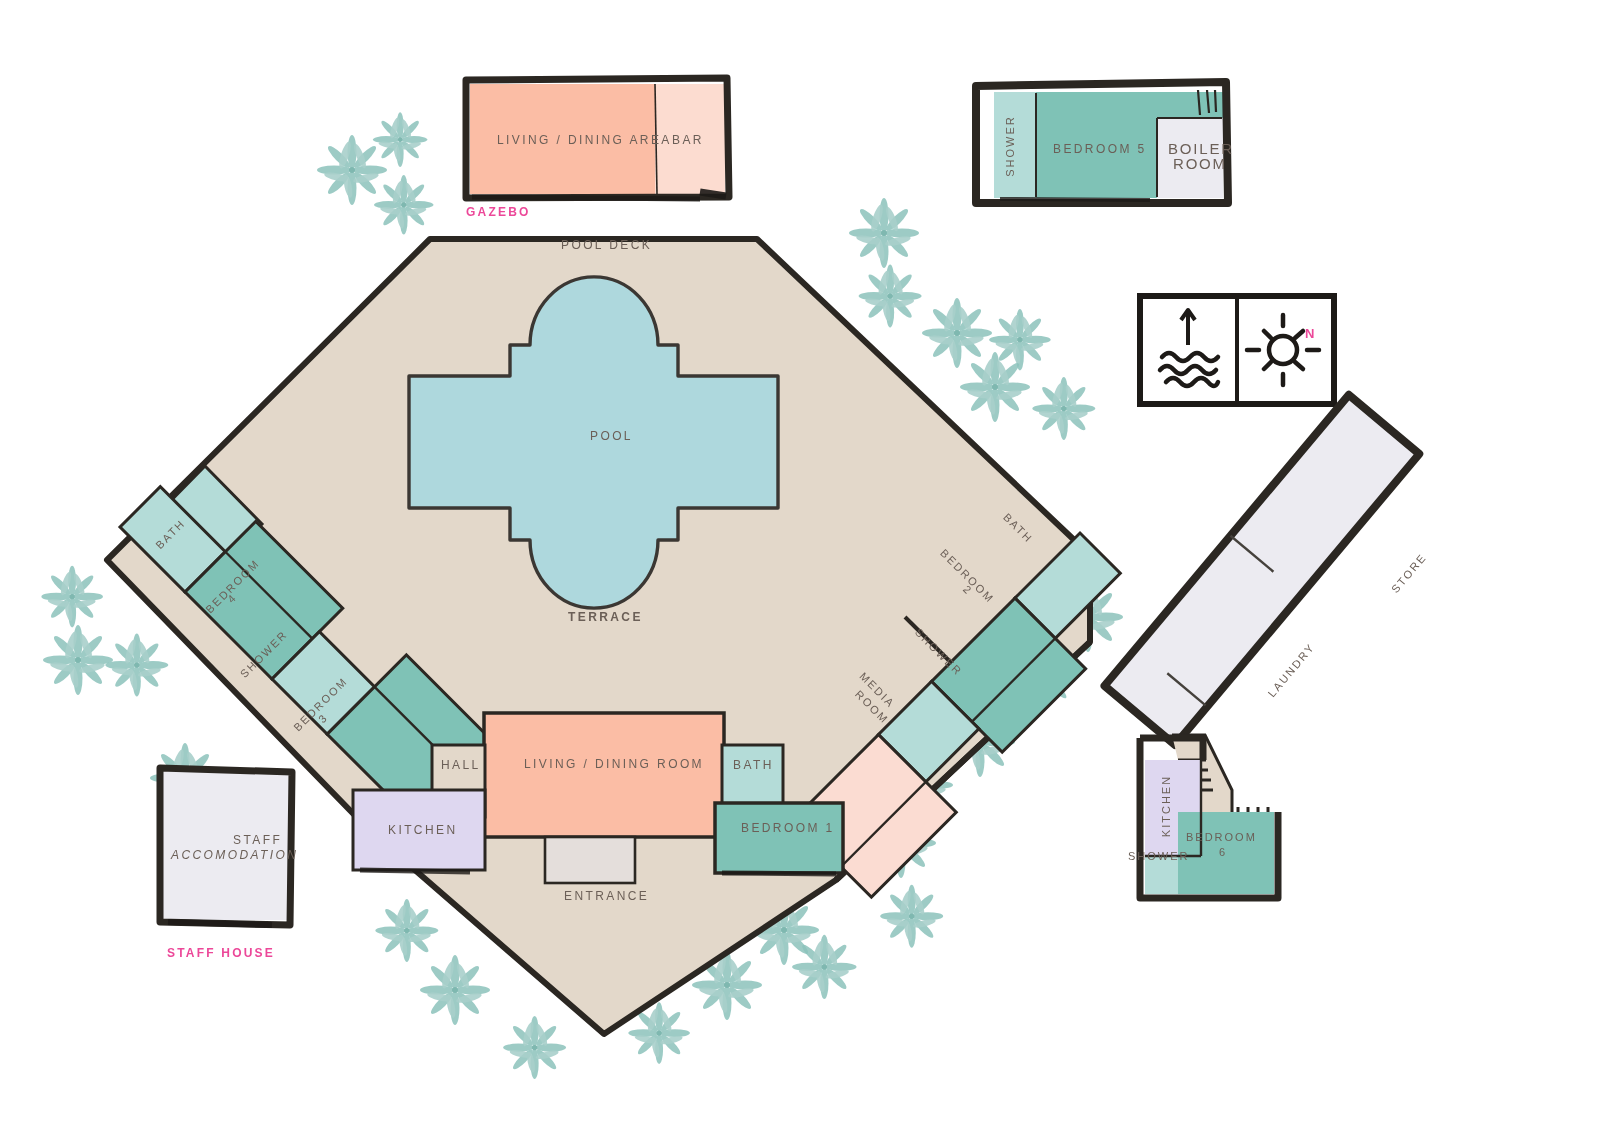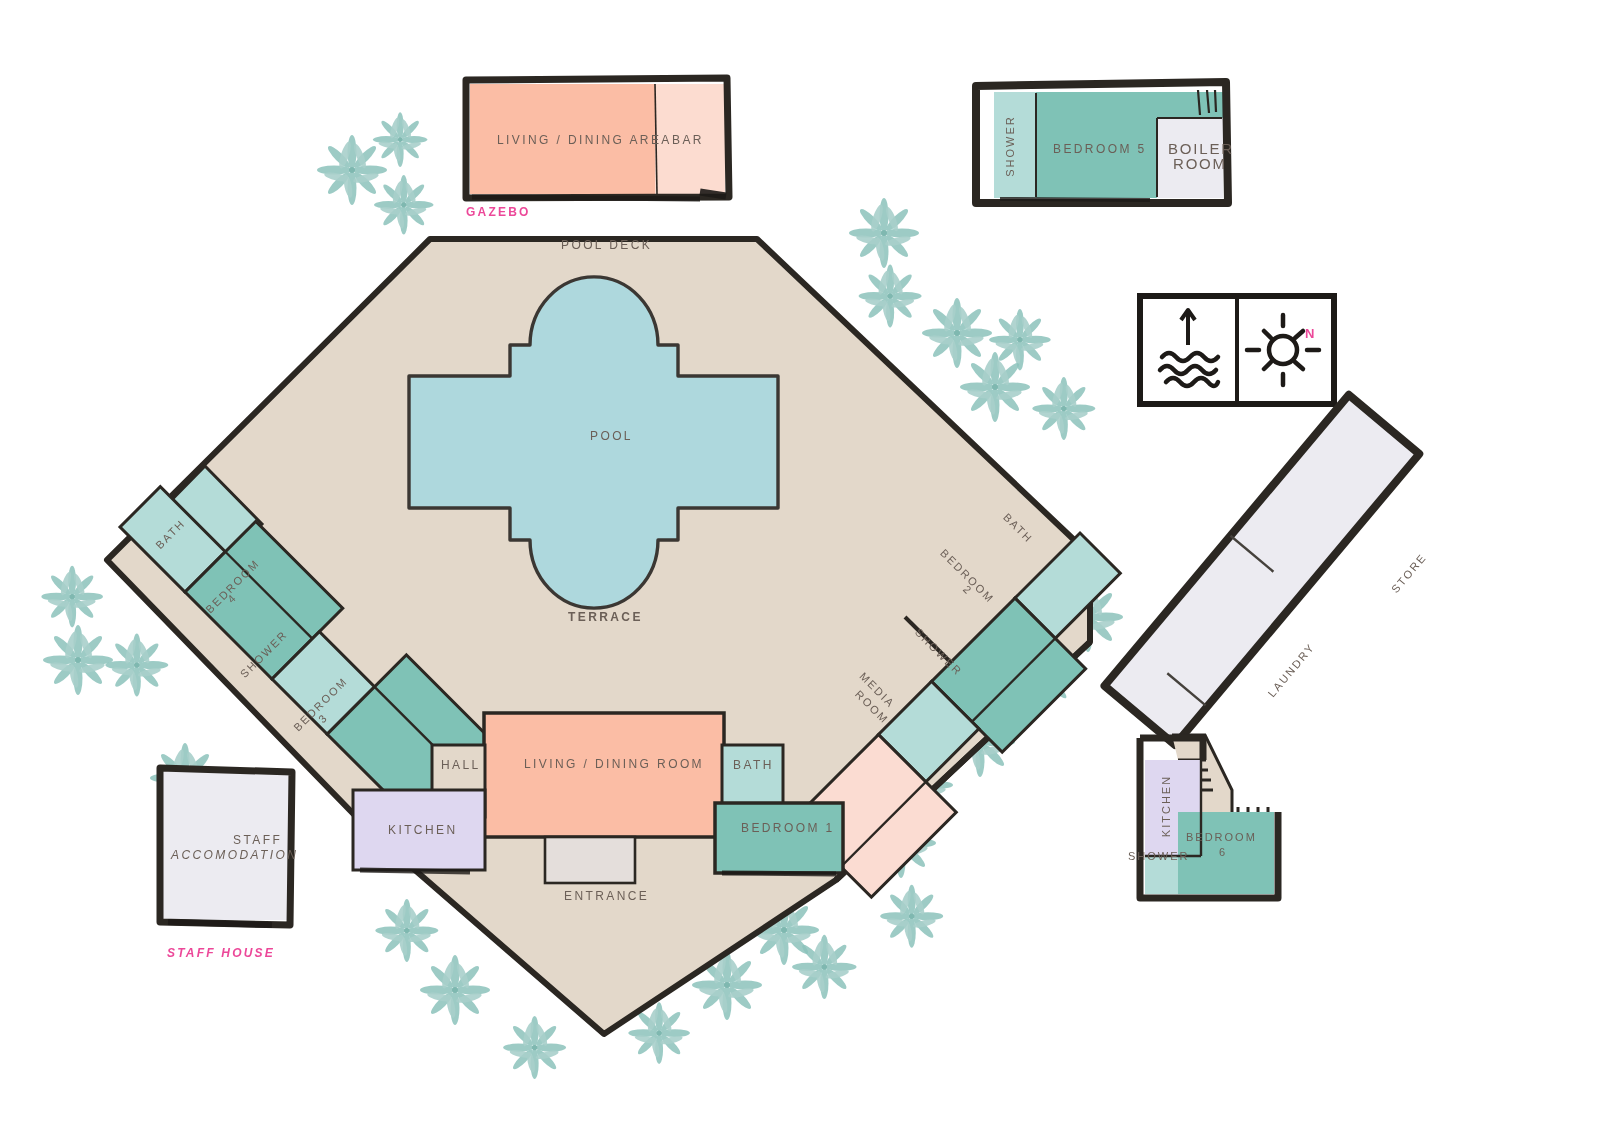--- a/index.html
+++ b/index.html
@@ -282,21 +282,21 @@
 <div class="lbl small" style="left:851px;top:701px;transform:rotate(45deg);">ROOM</div>
 
 <div class="lbl" style="left:441px;top:758px;">HALL</div>
 <div class="lbl" style="left:524px;top:757px;">LIVING / DINING ROOM</div>
 <div class="lbl" style="left:388px;top:823px;">KITCHEN</div>
 <div class="lbl" style="left:733px;top:758px;">BATH</div>
 <div class="lbl" style="left:741px;top:821px;">BEDROOM 1</div>
 
 <div class="lbl" style="left:209px;top:833px;margin-left:24px;">STAFF</div>
 <div class="lbl" style="left:171px;top:848px;font-style:italic;">ACCOMODATION</div>
-<div class="lbl bold" style="left:167px;top:946px;font-style:italic;">STAFF HOUSE</div>
+<div class="lbl bold" style="left:167px;top:946px;">STAFF HOUSE</div>
 
 <div class="lbl small" style="left:1258px;top:664px;transform:rotate(-50deg);">LAUNDRY</div>
 <div class="lbl small" style="left:1385px;top:567px;transform:rotate(-50deg);">STORE</div>
 
 <div class="lbl small" style="left:1135px;top:800px;transform:rotate(-90deg);">KITCHEN</div>
 <div class="lbl small" style="left:1128px;top:850px;">SHOWER</div>
 <div class="lbl small" style="left:1186px;top:831px;">BEDROOM</div>
 <div class="lbl small" style="left:1219px;top:846px;">6</div>
 
 <div class="lbl bold" style="left:1305px;top:326px;font-size:13px;letter-spacing:0;">N</div>

